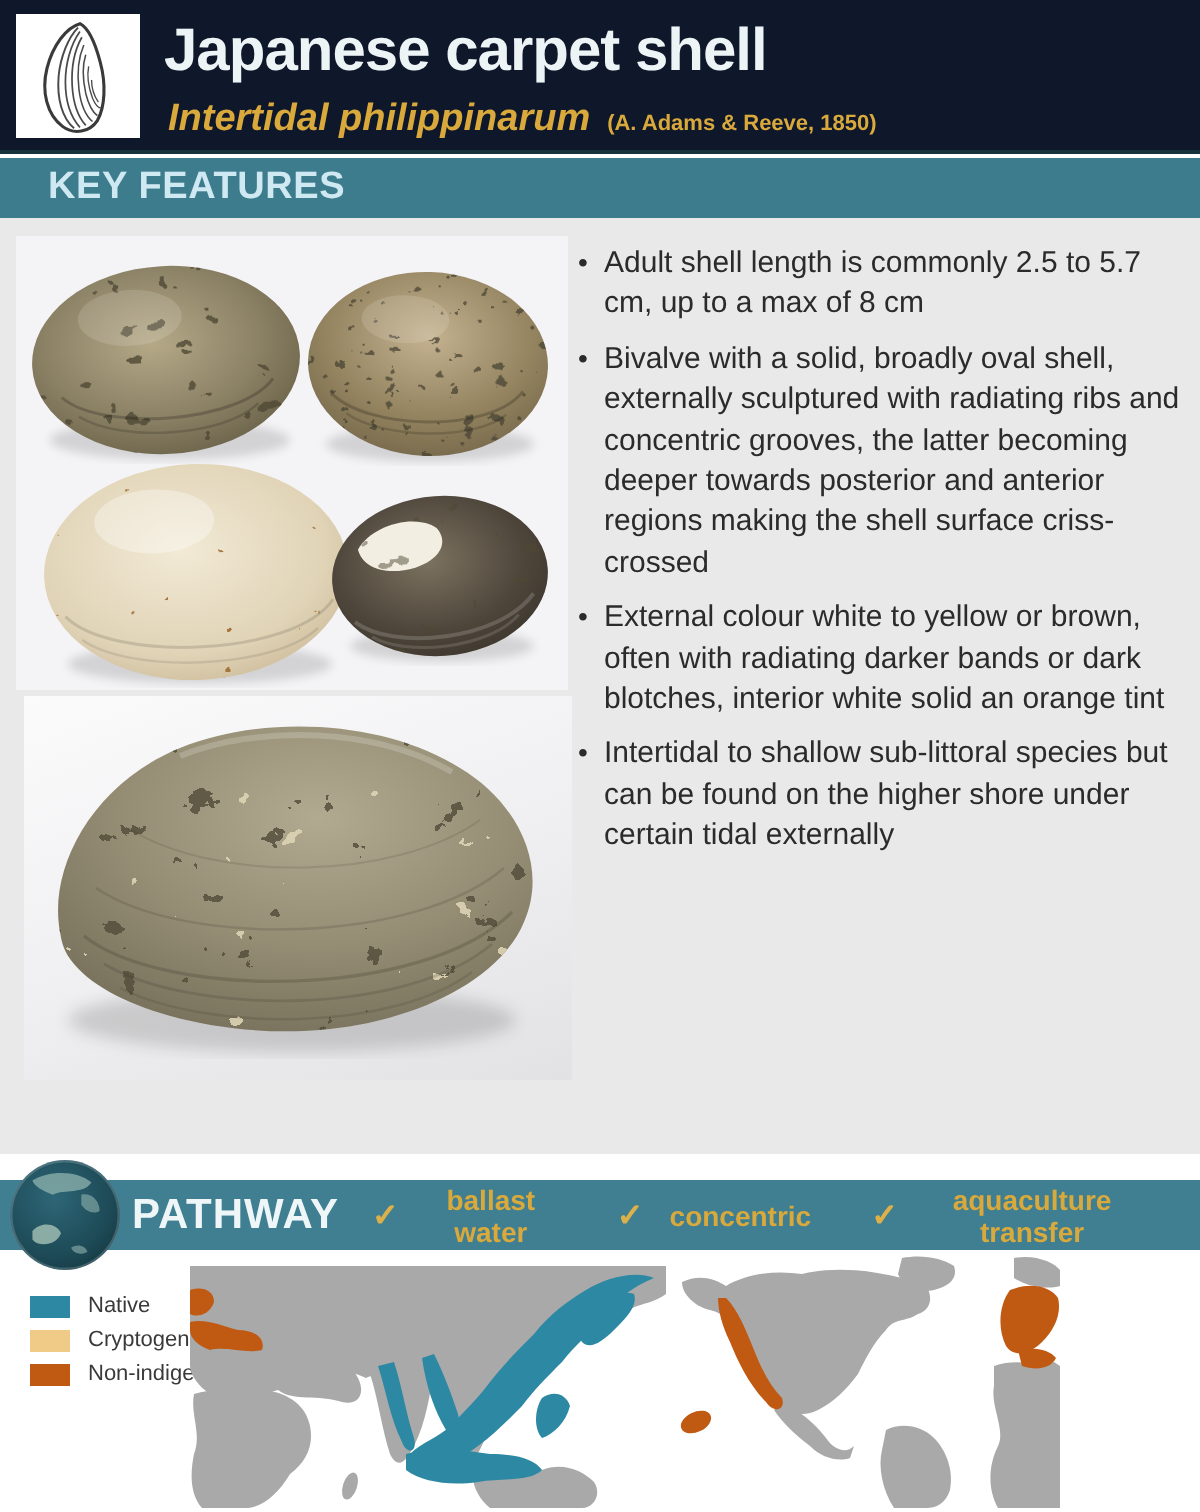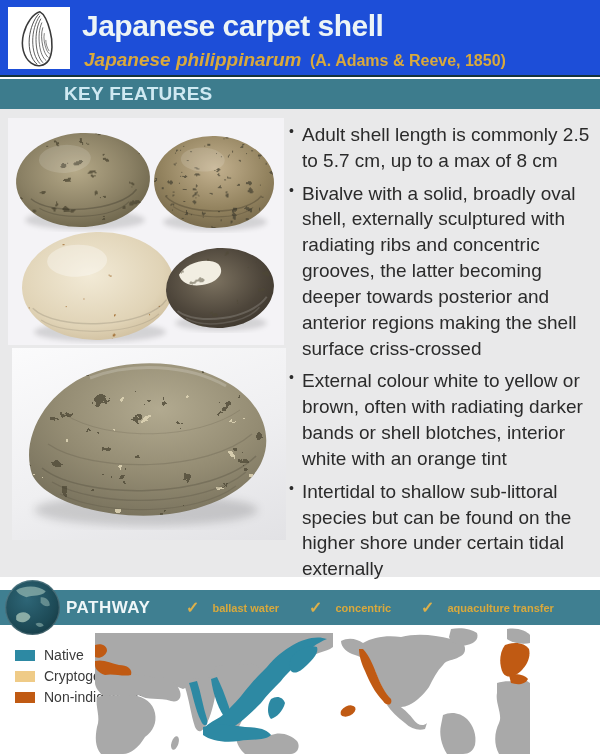--- a/index.html
+++ b/index.html
@@ -4,42 +4,42 @@
 <style>
   * { margin:0; padding:0; box-sizing:border-box; }
   html,body { width:600px; height:756px; }
   body {
     position:relative; overflow:hidden; background:#ffffff;
     font-family:"Liberation Sans", sans-serif;
   }
   
   .header {
     position:absolute; left:0; top:0; width:600px; height:77px;
-    background:#1d4ed8; border-bottom:2px solid #16333b;
+    background:#0f172a; border-bottom:2px solid #16333b;
   }
   .logo-box {
     position:absolute; left:8px; top:7px; width:62px; height:62px;
     background:#ffffff;
   }
   .logo-box svg { width:100%; height:100%; }
   .title {
     position:absolute; left:82px; top:9px; width:510px;
     font-size:30px; font-weight:700; letter-spacing:-0.5px; color:#ecf4f6;
     white-space:nowrap;
   }
   .subtitle {
     position:absolute; left:84px; top:49px; width:510px; white-space:nowrap;
     color:#d9a93c;
   }
   .subtitle .species { font-style:italic; font-weight:700; font-size:19px; }
-  .subtitle .authority { font-weight:700; font-size:16px; margin-left:4px; }
+  .subtitle .authority { font-weight:700; font-size:11px; margin-left:4px; }
   
   .kf-band {
     position:absolute; left:0; top:79px; width:600px; height:30px;
-    background:#3d7c8d; display:flex; align-items:center;padding-left:40px;
+    background:#3d7c8d; display:flex; align-items:center;
   }
   .kf-band .kf-label {
     margin-left:24px; font-size:19px; font-weight:700; color:#cfe9f2;
     letter-spacing:0.3px;
   }
   
   .content-bg {
     position:absolute; left:0; top:109px; width:600px; height:468px;
     background:#e9e9ea;
   }
@@ -51,78 +51,78 @@
     position:absolute; left:12px; top:348px; width:274px; height:192px;
     background:linear-gradient(160deg,#fbfbfc 0%,#efeff1 55%,#e2e2e5 100%);
   }
   .photo-grid svg, .photo-large svg { width:100%; height:100%; display:block; }
   .bullets {
     position:absolute; left:286px; top:122px; width:308px;
     list-style:none;
   }
   .bullets li {
     position:relative; padding-left:16px; margin-bottom:7px;
-    font-size:19px; line-height:1.36; color:#2b2b2b;
+    font-size:15px; line-height:1.36; color:#2b2b2b;
   }
   .bullets li::before {
     content:"\2022"; position:absolute; left:3px; top:0px;
     font-size:14px; color:#2b2b2b;
   }
   
   .pathway-band {
     position:absolute; left:0; top:590px; width:600px; height:35px;
     background:#3f7f91; z-index:2;
   }
   .globe {
     position:absolute; left:4px; top:579px; width:57px; height:57px; z-index:3;
   }
   .pathway-label {
     position:absolute; left:66px; top:0; height:35px; display:flex; align-items:center;
-    font-size:17px; font-weight:700; color:#eef6f8; letter-spacing:0.5px;
+    font-size:21px; font-weight:700; color:#eef6f8; letter-spacing:0.5px;
   }
   .pathway-items {
     position:absolute; left:186px; top:0; height:35px; display:flex; align-items:center;
   }
   .pathway-item { display:flex; align-items:center; margin-right:30px; }
   .pathway-item .check {
     color:#ddb04a; font-size:16px; font-weight:700; margin-right:13px;
   }
   .pathway-item .p-label {
-    color:#d9a93c; font-size:11px; font-weight:700;text-align:center;
+    color:#d9a93c; font-size:14px; font-weight:700;text-align:center;
   }
   
   .map-section {
     position:absolute; left:0; top:625px; width:600px; height:131px;
     background:#ffffff; z-index:1;
   }
   .map-legend { position:absolute; left:15px; top:22px; }
   .legend-row { display:flex; align-items:center; margin-bottom:5px; }
   .legend-swatch { width:20px; height:11px; margin-right:9px; }
-  .legend-label { font-size:14px; color:#3a3a3a; }
+  .legend-label { font-size:11px; color:#3a3a3a; }
   .world-map { position:absolute; left:95px; top:2px; width:435px; height:129px; }
 </style>
 </head>
 <body>
 
 <div class="header">
   <div class="logo-box">
     <svg viewBox="0 0 64 64" aria-hidden="true">
       <path d="M33,5 C26,7 19,16 16,28 C13,40 16,52 24,58 C30,62.5 38,61 42,55 C46,48 46.5,36 43.5,25 C40.5,13.5 37,7 33,5 Z" fill="#ffffff" stroke="#3a3a3a" stroke-width="1.6"></path>
       <path d="M32,7 C27,12 23,22 22,32 C21,44 24,54 30,59" fill="none" stroke="#4a4a4a" stroke-width="1"></path>
       <path d="M33,9 C28,16 25.5,26 25.5,35 C25.5,45 28,53 33,58.5" fill="none" stroke="#4a4a4a" stroke-width="0.9"></path>
       <path d="M34,12 C30,19 28.5,28 29,37 C29.5,46 32,53 36,57.5" fill="none" stroke="#4a4a4a" stroke-width="0.9"></path>
       <path d="M35,16 C32,23 31.5,31 32.5,39 C33.5,47 36,52.5 39.5,55.5" fill="none" stroke="#4a4a4a" stroke-width="0.8"></path>
       <path d="M36,21 C34,27 34.5,34 36,41 C37.5,47 39.5,50.5 42,52.5" fill="none" stroke="#4a4a4a" stroke-width="0.8"></path>
       <path d="M37.5,27 C36.5,32 37.5,38 39.5,43.5 C41,47 42.5,48.5 43.8,48.5" fill="none" stroke="#4a4a4a" stroke-width="0.7"></path>
       <path d="M39,34 C39,38 40.5,42.5 42.5,45.5" fill="none" stroke="#4a4a4a" stroke-width="0.7"></path>
     </svg>
   </div>
   <div class="title">Japanese carpet shell</div>
   <div class="subtitle">
-    <span class="species">Japanese philippinarum</span>
+    <span class="species">Intertidal philippinarum</span>
     <span class="authority">(A. Adams &amp; Reeve, 1850)</span>
   </div>
 </div>
 
 <div class="kf-band">
   <span class="kf-label">KEY FEATURES</span>
 </div>
 
 <div class="content-bg"></div>
 
@@ -284,21 +284,21 @@
       <path d="M36,96 C80,126 196,124 240,86" fill="none" stroke="#3c362b2e" stroke-width="1.2"></path>
       <path d="M52,66 C96,94 186,92 228,62" fill="none" stroke="#3c362b26" stroke-width="1"></path>
     </g>
     <path d="M78,30 C118,14 176,16 214,38" fill="none" stroke="#ffffff30" stroke-width="3"></path>
   </svg>
 </div>
 
 <ul class="bullets">
   <li>Adult shell length is commonly 2.5 to 5.7 cm, up to a max of 8 cm</li>
   <li>Bivalve with a solid, broadly oval shell, externally sculptured with radiating ribs and concentric grooves, the latter becoming deeper towards posterior and anterior regions making the shell surface criss-crossed</li>
-  <li>External colour white to yellow or brown, often with radiating darker bands or shell blotches, interior white with an orange tint</li>
+  <li>External colour white to yellow or brown, often with radiating darker bands or dark blotches, interior white solid an orange tint</li>
   <li>Intertidal to shallow sub-littoral species but can be found on the higher shore under certain tidal externally</li>
 </ul>
 
 <div class="pathway-band">
   <span class="pathway-label">PATHWAY</span>
   <div class="pathway-items">
     <span class="pathway-item">
       <span class="check">✓</span>
       <span class="p-label">ballast water</span>
     </span>

